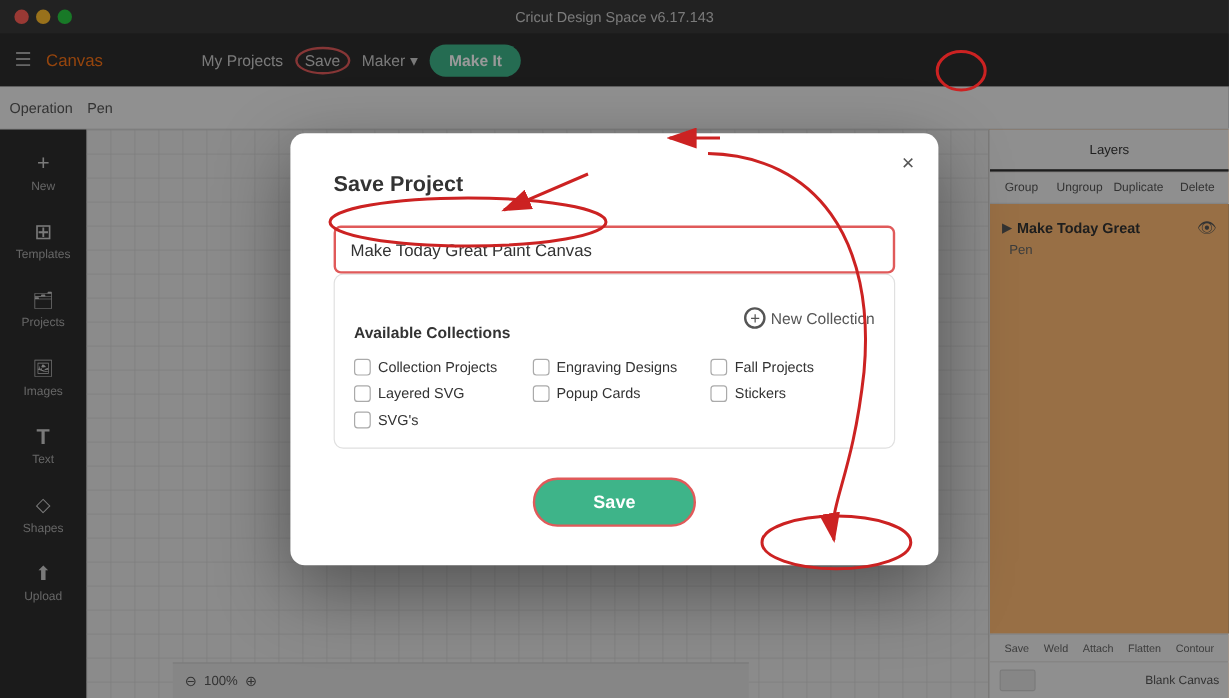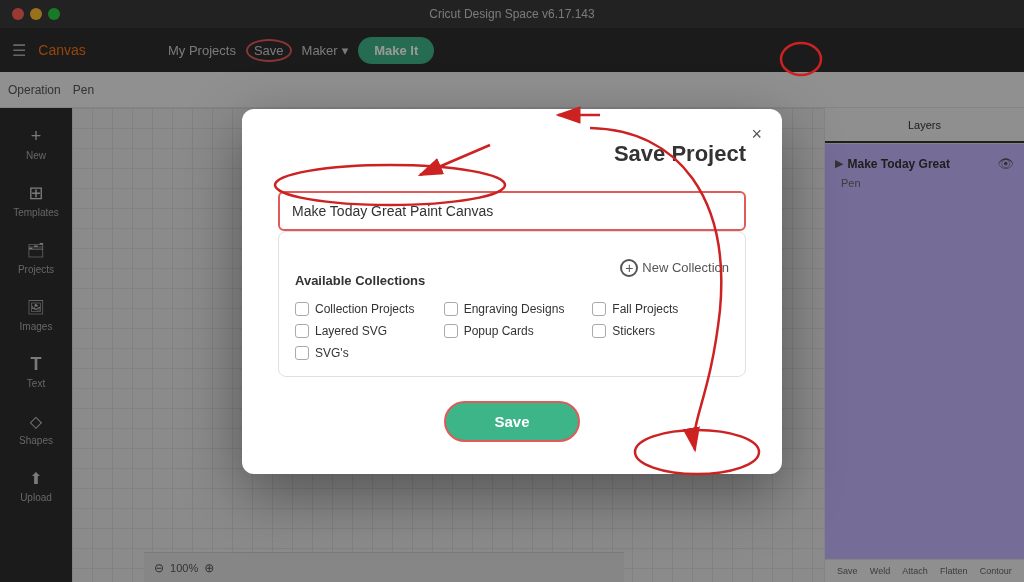--- a/index.html
+++ b/index.html
@@ -185,21 +185,21 @@
       height: 100%;
       background-image: 
         linear-gradient(rgba(200,200,200,0.5) 1px, transparent 1px),
         linear-gradient(90deg, rgba(200,200,200,0.5) 1px, transparent 1px);
       background-size: 20px 20px;
     }
 
     
     .right-panel {
       width: 200px;
-      background: #c4b5fd;
+      background: #fdba74;
       border-left: 1px solid #ddd;
       display: flex;
       flex-direction: column;
     }
     .right-panel-tabs {
       display: flex;
       background: #eee;
       border-bottom: 1px solid #ddd;
       height: 36px;
     }
@@ -296,22 +296,22 @@
       top: 16px;
       right: 20px;
       background: none;
       border: none;
       font-size: 18px;
       cursor: pointer;
       color: #555;
       line-height: 1;
     }
     .modal-title {
-      text-align: right;
-      font-size: 22px;
+      text-align: left;
+      font-size: 18px;
       font-weight: 600;
       color: #333;
       margin-bottom: 24px;
     }
     .modal-field-label {
       font-size: 13px;
       font-weight: 600;
       color: #333;
       margin-bottom: 8px;
     }
@@ -496,35 +496,53 @@
       <span style="font-size:12px;color:#555;">⊕</span>
     </div>
   </div>
 
   <div class="right-panel">
     <div class="right-panel-tabs">
       <div class="panel-tab active">
         <span>Layers</span>
       </div>
     </div>
+    <div class="panel-actions">
+      <div class="panel-action-btn">
+        <span>Group</span>
+      </div>
+      <div class="panel-action-btn">
+        <span>Ungroup</span>
+      </div>
+      <div class="panel-action-btn">
+        <span>Duplicate</span>
+      </div>
+      <div class="panel-action-btn">
+        <span>Delete</span>
+      </div>
+    </div>
     <div class="layers-section">
       <div class="layer-item">
         <span style="font-size:11px;color:#555;">▶</span>
         <span class="layer-name" style="flex:1;margin-left:4px;">Make Today Great</span>
         <span style="font-size:13px;color:#555;">👁</span>
       </div>
       <div class="layer-sub">Pen</div>
     </div>
 
     <div style="display:flex;justify-content:space-around;padding:6px;background:#eee;border-top:1px solid #ddd;font-size:9px;color:#666;">
       <span>Save</span>
       <span>Weld</span>
       <span>Attach</span>
       <span>Flatten</span>
       <span>Contour</span>
+    </div>
+    <div style="display:flex;align-items:center;justify-content:space-between;padding:6px 8px;background:#eee;border-top:1px solid #ddd;">
+      <div style="width:30px;height:18px;background:#e0e0e0;border:1px solid #ccc;border-radius:2px;"></div>
+      <span style="font-size:10px;color:#555;">Blank Canvas</span>
     </div>
   </div>
 </div>
 
 <div class="modal-overlay">
   <div class="modal">
     <button class="modal-close">×</button>
     <h2 class="modal-title">Save Project</h2>
 
     <input class="modal-input" type="text" value="Make Today Great Paint Canvas" style="">

